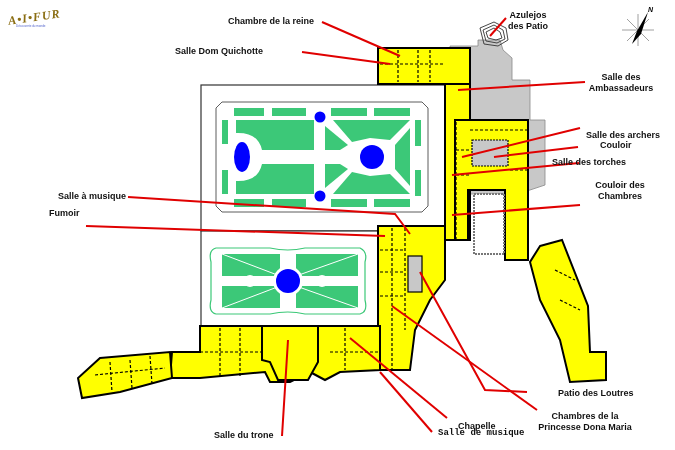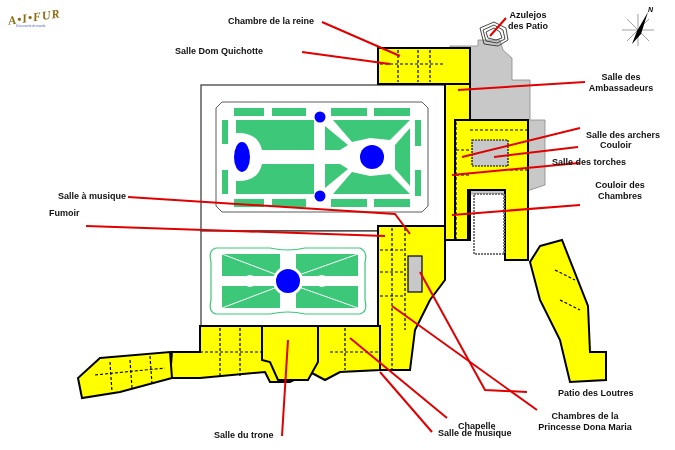--- a/index.html
+++ b/index.html
@@ -173,14 +173,14 @@
   <span>Chambres</span>
 </div>
 <div class="lbl" style="left:58px;top:191px;">Salle à musique</div>
 <div class="lbl" style="left:49px;top:208px;">Fumoir</div>
 <div class="lbl" style="left:558px;top:388px;">Patio des Loutres</div>
 <div class="lbl c" style="left:533px;top:411px;width:104px;">
   <span>Chambres de la</span><br>
   <span>Princesse Dona Maria</span>
 </div>
 <div class="lbl" style="left:458px;top:421px;">Chapelle</div>
-<div class="lbl" style="left:438px;top:428px;">Salle de musique</div>
+<div class="lbl" style="left:438px;top:428px;font-family:Liberation Mono, monospace;">Salle de musique</div>
 <div class="lbl" style="left:195px;top:430px;margin-left:19px;">Salle du trone</div>
 
 </body></html>

